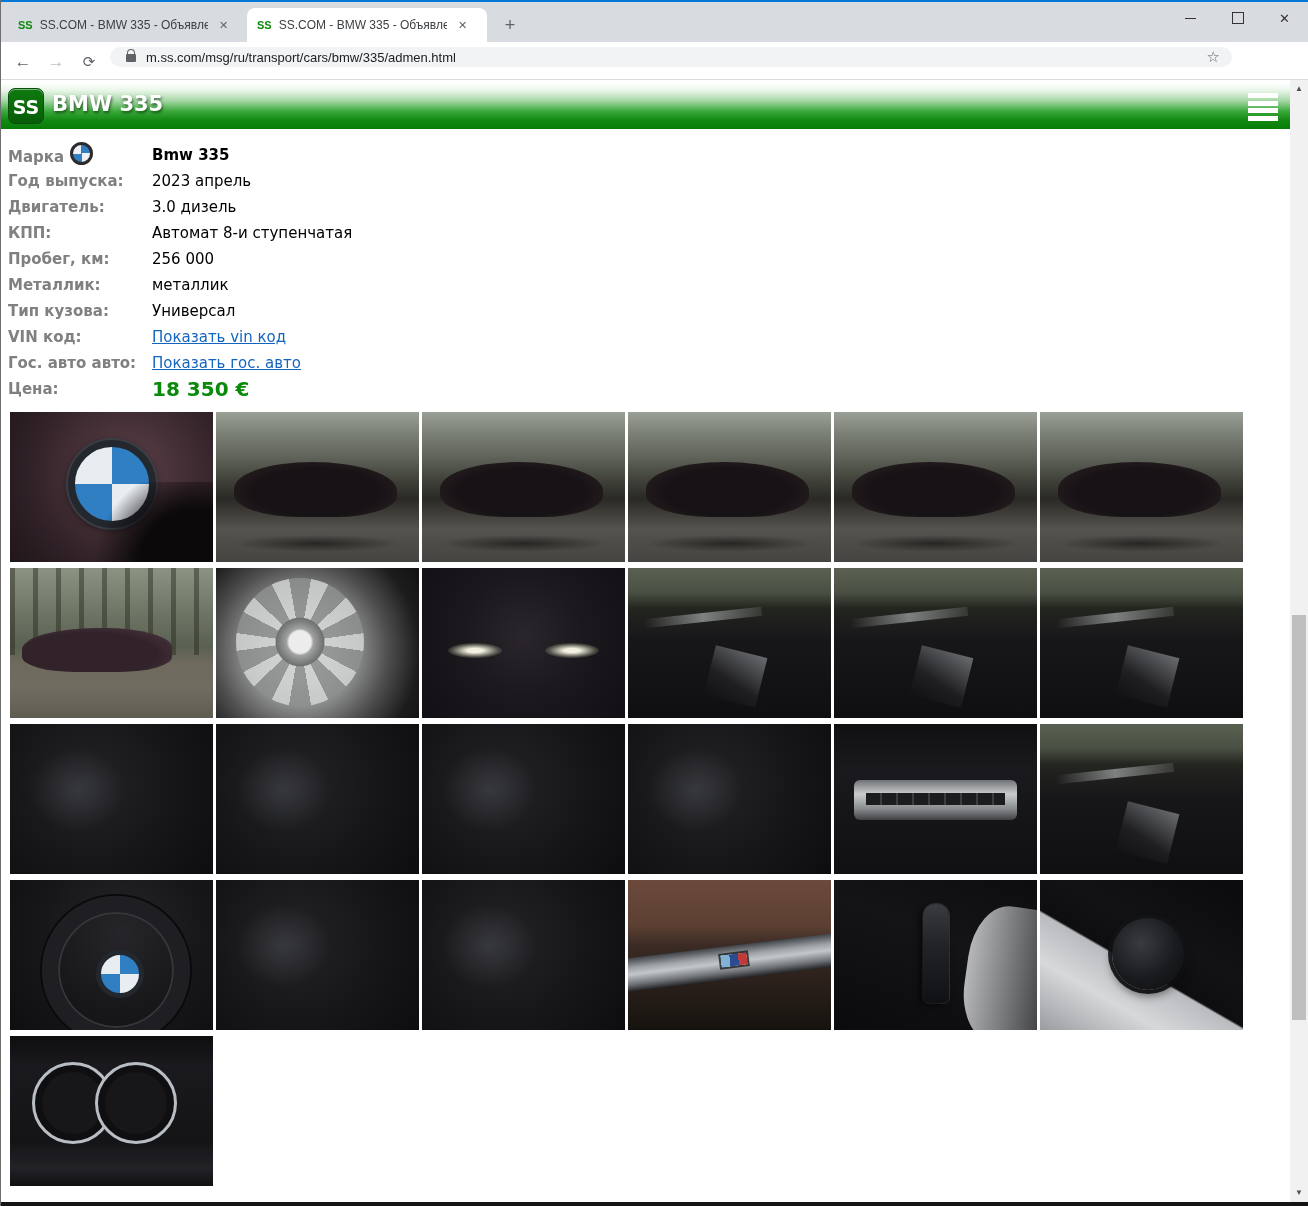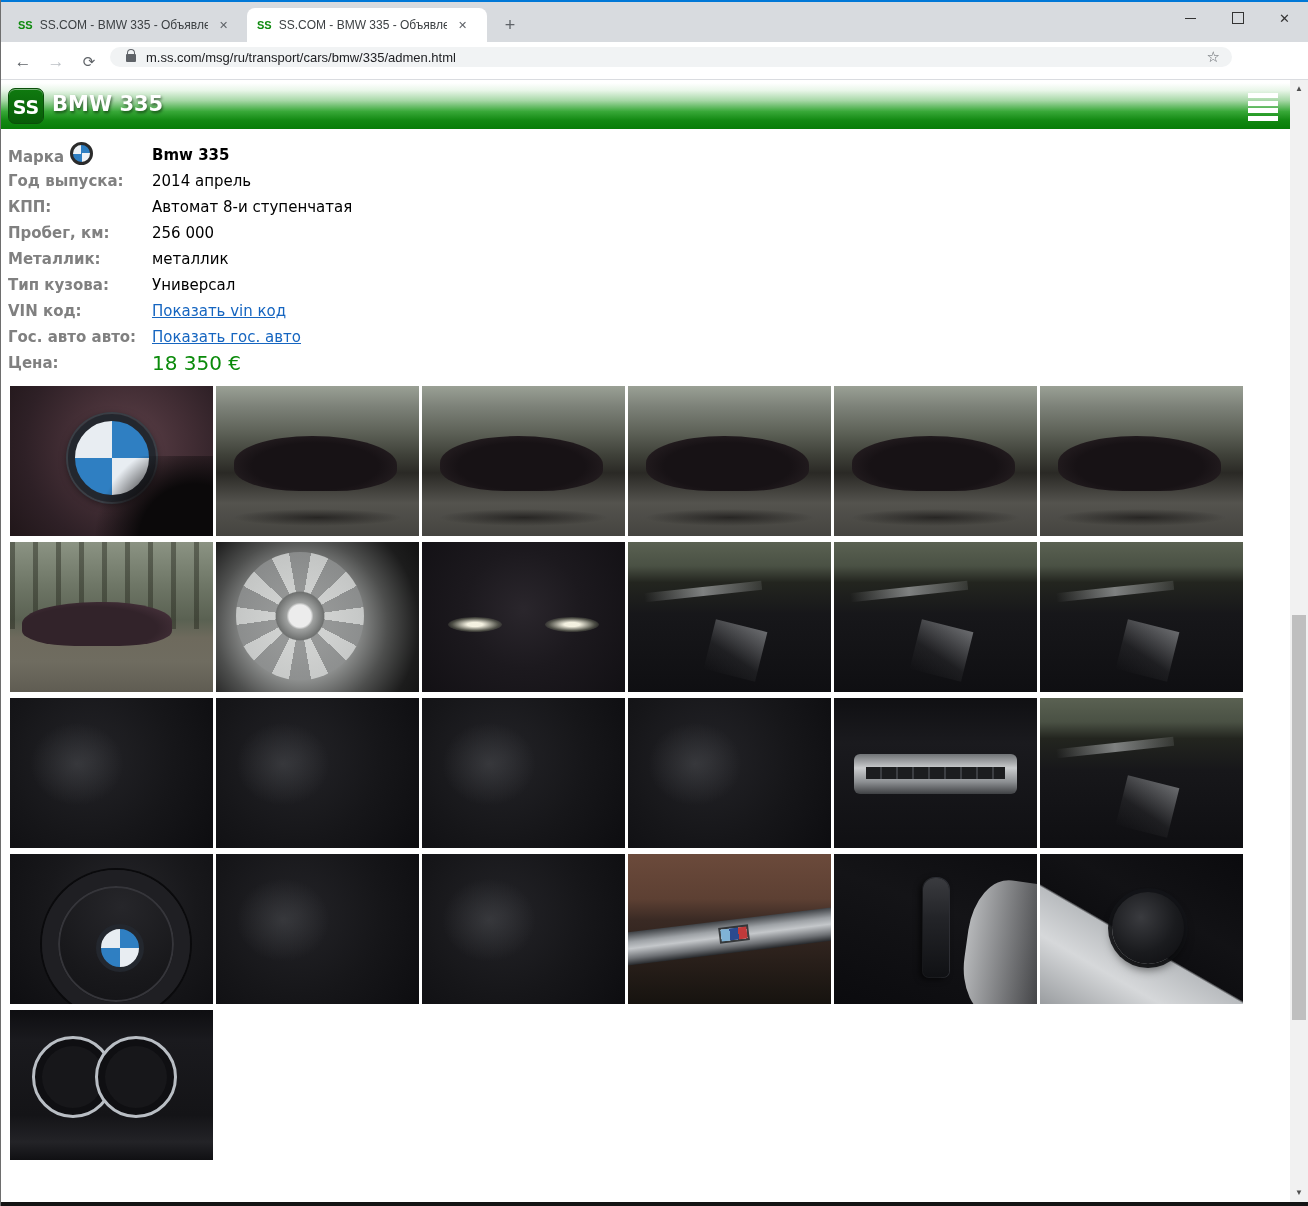--- a/index.html
+++ b/index.html
@@ -64,21 +64,21 @@
   
   .details{padding:13px 8px 4px 8px;font-size:15px;}
   .drow{height:26px;line-height:26px;white-space:nowrap;}
   .dlabel{display:inline-block;width:144px;color:#808080;vertical-align:top;font-weight:bold;}
   .bmw-mini{display:inline-block;width:17px;height:17px;border-radius:50%;vertical-align:-3px;margin-left:6px;
        border:3px solid #2b2b2b;box-sizing:content-box;
        background:conic-gradient(#2f7fc2 0 25%,#eef2f6 0 50%,#2f7fc2 0 75%,#eef2f6 0);}
   .dvalue{color:#000;}
   .dvalue.bold{font-weight:bold;}
   a.dvalue.link{color:#1565c0;text-decoration:underline;margin-top:43px;}
-  .dvalue.price{color:#0a8a0a;font-weight:normal;font-size:20px;}
+  .dvalue.price{color:#0a8a0a;font-weight:bold;font-size:20px;}
 
   
   .grid{margin:6px 0 0 10px;display:grid;grid-template-columns:repeat(6,203px);grid-auto-rows:150px;
        column-gap:3px;row-gap:6px;}
   .tile{position:relative;overflow:hidden;background:#1a1a1c;}
 
   .ph-badge{background:radial-gradient(circle at 58% 40%,#5d4149 0%,#432e35 40%,#2e2026 70%,#201619 100%);}
   .ph-badge::before{content:"";position:absolute;left:58px;top:28px;width:74px;height:74px;border-radius:50%;
        border:7px solid #23272e;background:conic-gradient(#2f7fc2 0 25%,#e8edf2 0 50%,#2f7fc2 0 75%,#e8edf2 0);
        box-shadow:0 0 0 2px #3a3f46,0 2px 8px rgba(0,0,0,.6);}
@@ -214,21 +214,22 @@
       <div class="sitetitle">BMW 335</div>
       <div class="hamburger">
           <i></i>
           <i></i>
           <i></i>
           <i></i>
         </div>
     </div>
     <div class="details">
         <div class="drow"><span class="dlabel">Марка<span class="bmw-mini"></span></span><span class="dvalue bold">Bmw 335</span></div>
-        <div class="drow"><span class="dlabel">Год выпуска:</span><span class="dvalue">2014 апрель</span></div>
+        <div class="drow"><span class="dlabel">Год выпуска:</span><span class="dvalue">2023 апрель</span></div>
+        <div class="drow"><span class="dlabel">Двигатель:</span><span class="dvalue">3.0 дизель</span></div>
         <div class="drow"><span class="dlabel">КПП:</span><span class="dvalue">Автомат 8-и ступенчатая</span></div>
         <div class="drow"><span class="dlabel">Пробег, км:</span><span class="dvalue">256 000</span></div>
         <div class="drow"><span class="dlabel">Металлик:</span><span class="dvalue">металлик</span></div>
         <div class="drow"><span class="dlabel">Тип кузова:</span><span class="dvalue">Универсал</span></div>
         <div class="drow"><span class="dlabel">VIN код:</span><a class="dvalue link">Показать vin код</a></div>
         <div class="drow"><span class="dlabel">Гос. авто авто:</span><a class="dvalue link">Показать гос. авто</a></div>
         <div class="drow"><span class="dlabel">Цена:</span><span class="dvalue price">18 350 €</span></div>
       </div>
     <div class="grid">
         <div class="tile ph-badge"></div>

